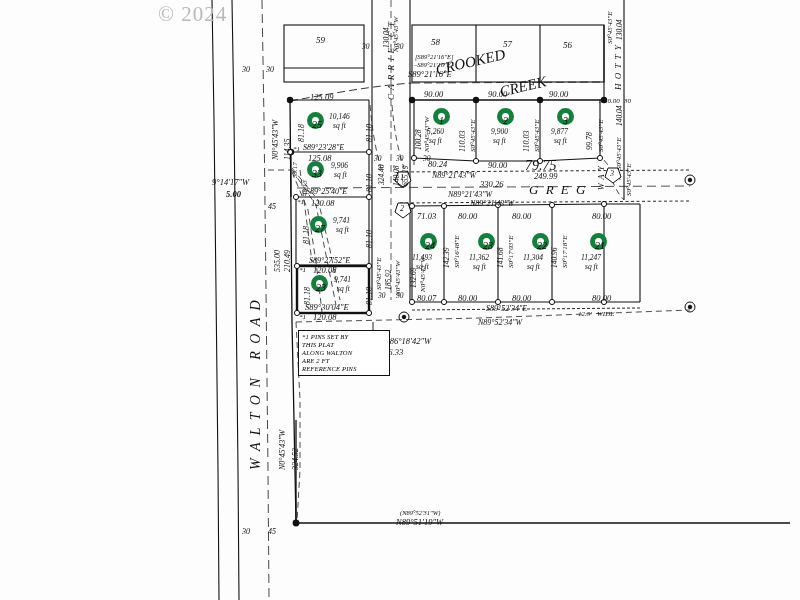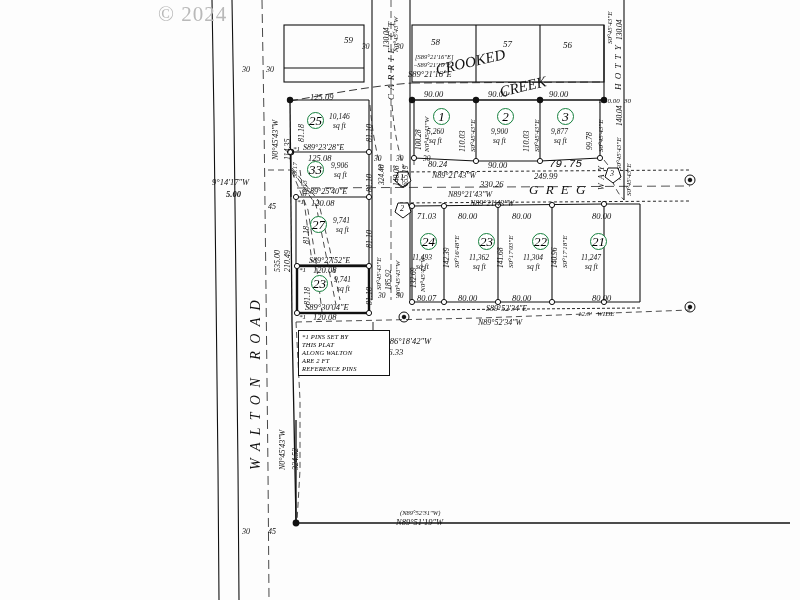--- a/index.html
+++ b/index.html
@@ -39,25 +39,25 @@
     background: #fff;
     padding: 2px 3px;
     font-size: 6.5px;
     font-style: italic;
     line-height: 1.22;
     letter-spacing: .2px;
     white-space: pre;
   }
   .lotnum {
     position: absolute;
-    border: 1px solid #15803d;
+    border: 5px solid #15803d;
     border-radius: 50%;
     width: 17px; height: 17px;
     text-align: center;
-    font-size: 13px;
+    font-size: 10px;
     font-style: italic;
     line-height: 16px;
     background: #fff;
   }
   .street {
     position: absolute;
     font-family: "Liberation Serif", serif;
     font-style: italic;
     color: #111;
     white-space: pre;
@@ -252,21 +252,21 @@
   <div class="wm">© 2024</div>
 
   <div class="street" style="left:248px; top:470px; font-size:14px; letter-spacing:2px; transform:rotate(-90deg); transform-origin:0 0;">W A L T O N   R O A D</div>
   <div class="street" style="left:386px; top:100px; font-size:9px; letter-spacing:1px; transform:rotate(-90deg); transform-origin:0 0;">C A R R I E   C T</div>
   <div class="street" style="left:434px; top:62px; font-size:15px; transform:rotate(-13deg); transform-origin:0 0;">CROOKED</div>
   <div class="street" style="left:498px; top:84px; font-size:15px; transform:rotate(-13deg); transform-origin:0 0;">CREEK</div>
   <div class="street" style="left:529px; top:182px; font-size:13px; letter-spacing:2px;">G R E G</div>
   <div class="street" style="left:613px; top:90px; font-size:9px; letter-spacing:1px; transform:rotate(-90deg); transform-origin:0 0;">H O T T Y</div>
   <div class="street" style="left:597px; top:190px; font-size:8px; letter-spacing:1px; transform:rotate(-90deg); transform-origin:0 0;">W A Y</div>
 
-  <div class="lb it" style="left:316px; top:36px; font-size:9px;margin-left:28px;">59</div>
+  <div class="lb it" style="left:316px; top:36px; font-size:9px;">59</div>
   <div class="lb it" style="left:431px; top:38px; font-size:9px;">58</div>
   <div class="lb it" style="left:503px; top:40px; font-size:9px;">57</div>
   <div class="lb it" style="left:563px; top:41px; font-size:9px;">56</div>
 
   <div class="lotnum" style="left:307px; top:112px;">25</div>
   <div class="lb it" style="left:329px; top:113px; font-size:7.5px;">10,146</div>
   <div class="lb it" style="left:333px; top:122px; font-size:7.5px;">sq ft</div>
 
   <div class="lotnum" style="left:307px; top:161px;">33</div>
   <div class="lb it" style="left:331px; top:162px; font-size:7.5px;">9,906</div>
@@ -343,21 +343,21 @@
   <div class="lb it" style="left:311px; top:199px; font-size:8.5px;">120.08</div>
   <div class="lb it" style="left:313px; top:266px; font-size:8.5px;">120.08</div>
   <div class="lb it" style="left:313px; top:313px; font-size:8.5px;">120.08</div>
 
   <div class="lb it" style="left:424px; top:90px; font-size:8.5px;">90.00</div>
   <div class="lb it" style="left:488px; top:90px; font-size:8.5px;">90.00</div>
   <div class="lb it" style="left:549px; top:90px; font-size:8.5px;">90.00</div>
 
   <div class="lb it" style="left:428px; top:160px; font-size:8.5px;">80.24</div>
   <div class="lb it" style="left:488px; top:161px; font-size:8.5px;">90.00</div>
-  <div class="lb it" style="left:549px; top:159px; font-size:11px;font-family:Liberation Mono, monospace;">79.75</div>
+  <div class="lb it" style="left:525px; top:159px; font-size:14px;">79.75</div>
 
   <div class="lb it" style="left:534px; top:172px; font-size:8.5px;">249.99</div>
   <div class="lb it" style="left:480px; top:180px; font-size:8.5px;">330.26</div>
 
   <div class="lb it" style="left:417px; top:212px; font-size:8.5px;">71.03</div>
   <div class="lb it" style="left:458px; top:212px; font-size:8.5px;">80.00</div>
   <div class="lb it" style="left:512px; top:212px; font-size:8.5px;">80.00</div>
   <div class="lb it" style="left:592px; top:212px; font-size:8.5px;">80.00</div>
 
   <div class="lb it" style="left:417px; top:294px; font-size:8.5px;">80.07</div>

